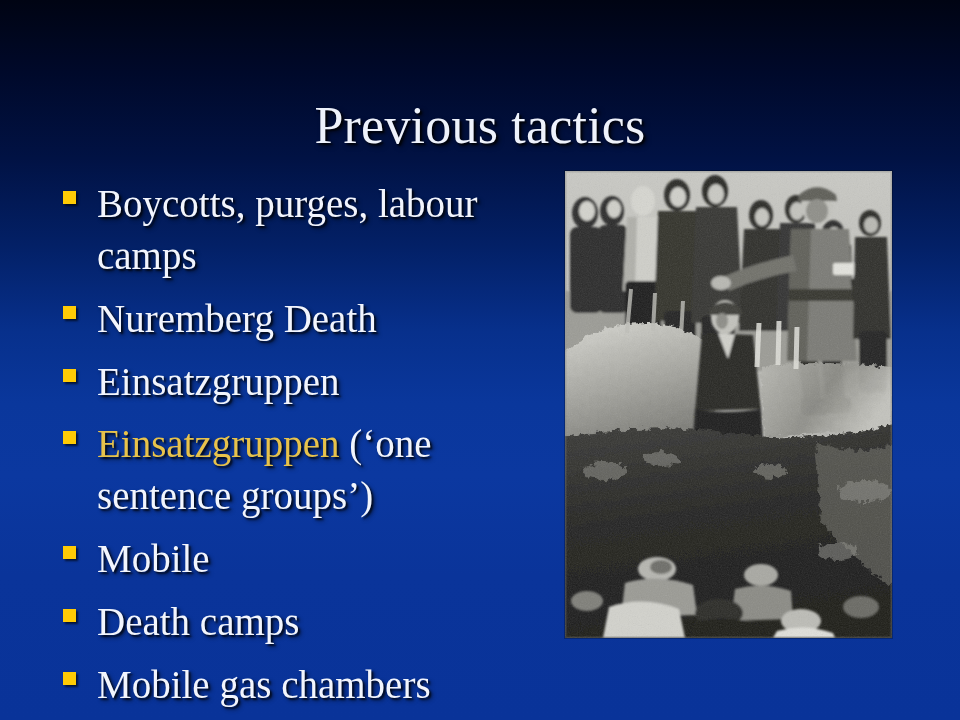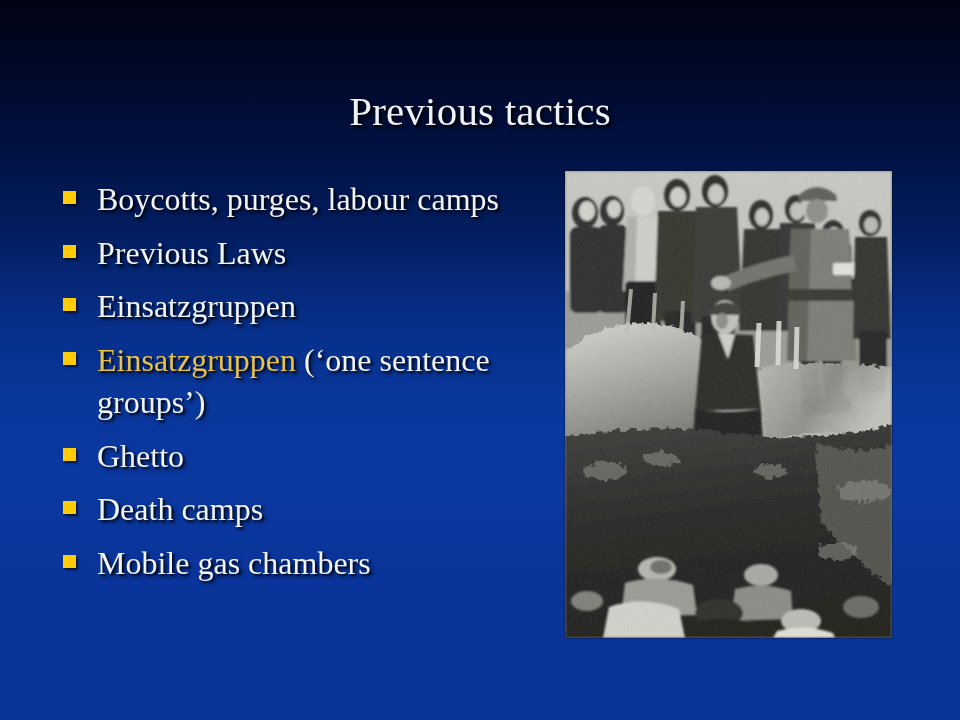--- a/index.html
+++ b/index.html
@@ -27,42 +27,42 @@
   }
 
   
   #slide-title {
     position: absolute;
     left: 0;
     top: 62px;
     width: 960px;
     text-align: center;
     color: #eef2fb;
-    font-size: 41px;
+    font-size: 52px;
     font-weight: normal;
     letter-spacing: 0.2px;
     line-height: 1.1;
     text-shadow: 2px 2px 2px rgba(0,0,0,0.80), 3px 3px 5px rgba(0,0,0,0.55);
   }
 
   
   #bullet-list {
     position: absolute;
     left: 58px;
     top: 178px;
     width: 470px;
     list-style: none;
     margin: 0;
     padding: 0;
   }
   .bullet-row {
     position: relative;
     padding-left: 39px;
     margin-bottom: 11px;
-    font-size: 32px;
+    font-size: 39px;
     line-height: 1.33;
     color: #f2f5fd;
     text-shadow: 2px 2px 2px rgba(0,0,0,0.72), 3px 3px 4px rgba(0,0,0,0.45);
   }
   .bullet-marker {
     position: absolute;
     left: 5px;
     top: 13px;
     width: 13px;
     height: 13px;
@@ -87,24 +87,24 @@
 </style>
 </head>
 <body>
 
 <div id="slide">
 
   <h1 id="slide-title">Previous tactics</h1>
 
   <ul id="bullet-list">
       <li class="bullet-row"><span class="bullet-marker"></span><span class="bullet-text">Boycotts, purges, labour camps</span></li>
-      <li class="bullet-row"><span class="bullet-marker"></span><span class="bullet-text">Previous Laws</span></li>
+      <li class="bullet-row"><span class="bullet-marker"></span><span class="bullet-text">Nuremberg Death</span></li>
       <li class="bullet-row"><span class="bullet-marker"></span><span class="bullet-text">Einsatzgruppen</span></li>
       <li class="bullet-row"><span class="bullet-marker"></span><span class="accent bullet-text">Einsatzgruppen</span><span class="bullet-text"> (‘one sentence groups’)</span></li>
-      <li class="bullet-row"><span class="bullet-marker"></span><span class="bullet-text">Ghetto</span></li>
+      <li class="bullet-row"><span class="bullet-marker"></span><span class="bullet-text">Mobile</span></li>
       <li class="bullet-row"><span class="bullet-marker"></span><span class="bullet-text">Death camps</span></li>
       <li class="bullet-row"><span class="bullet-marker"></span><span class="bullet-text">Mobile gas chambers</span></li>
     </ul>
 
   <div id="photo-frame">
     <svg viewBox="0 0 327 467" preserveAspectRatio="none">
       <defs>
         <linearGradient id="skyG" x1="0" y1="0" x2="0" y2="1">
           <stop offset="0%" stop-color="#c9c9c4"></stop>
           <stop offset="60%" stop-color="#b4b4af"></stop>

